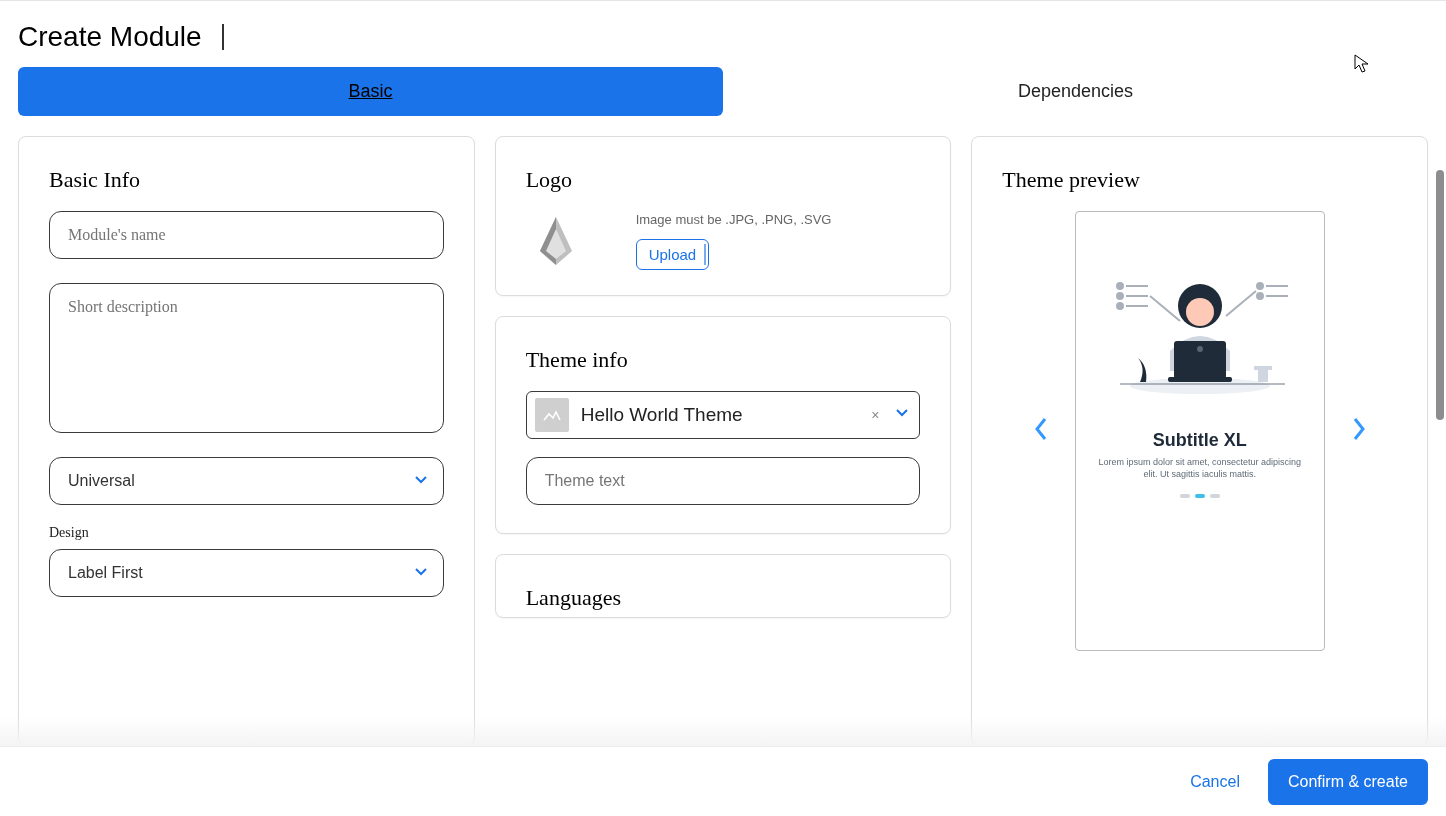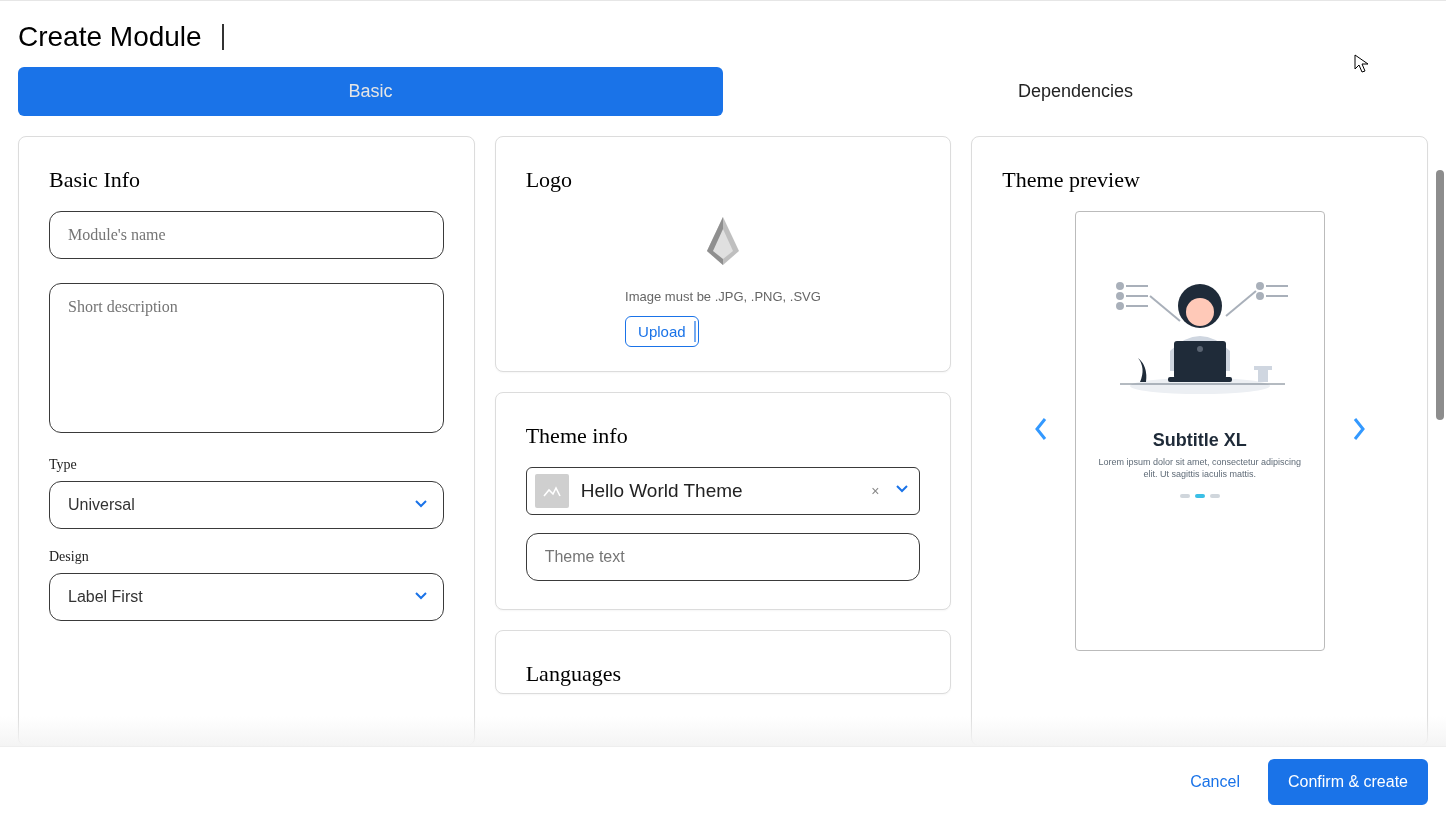--- a/index.html
+++ b/index.html
@@ -45,21 +45,22 @@
     flex: 1;
     text-align: center;
     padding: 14px 0;
     font-size: 18px;
     border-radius: 6px;
     cursor: pointer;
     color: #222;
   }
   .tab.active {
     background: #1a73e8;
-    color: #e5e5e5;
+    color: #000000;
+    text-decoration: underline;
   }
 
   .content-wrap {
     flex: 1 1 auto;
     overflow: hidden;
     position: relative;
   }
   .columns {
     display: flex;
     gap: 20px;
@@ -121,23 +122,22 @@
     right: 16px;
     top: 16px;
     pointer-events: none;
   }
   .chevron-svg { stroke:#1a73e8; stroke-width:2; fill:none; }
 
   
   .logo-row {
     display: flex;
     align-items: center;
-    gap: 18px;
+    gap: 50px;
     margin-top: 0;
-    flex-direction: column;
   }
   .logo-placeholder {
     width: 60px;
     height: 60px;
     position: relative;
   }
   .hint {
     font-size: 13px;
     color: #666;
     margin-bottom: 12px;
@@ -342,21 +342,20 @@
     <div class="columns">
 
       <div class="col">
         <div class="card" style="height:100%; overflow:hidden;">
           <h2 class="card-title">Basic Info</h2>
 
           <input class="field" type="text" placeholder="Module's name" style="">
 
           <textarea class="field" placeholder="Short description" style=""></textarea>
 
-          <div class="label-small">Type</div>
           <div class="select-wrap">
             <div class="field" style="margin-bottom:20px;">Universal</div>
             <span class="chevron-down">
               <svg width="14" height="14">
                   <polyline class="chevron-svg" points="2,4 7,9 12,4"></polyline>
                 </svg>
             </span>
           </div>
 
           <div class="label-small">Design</div>

